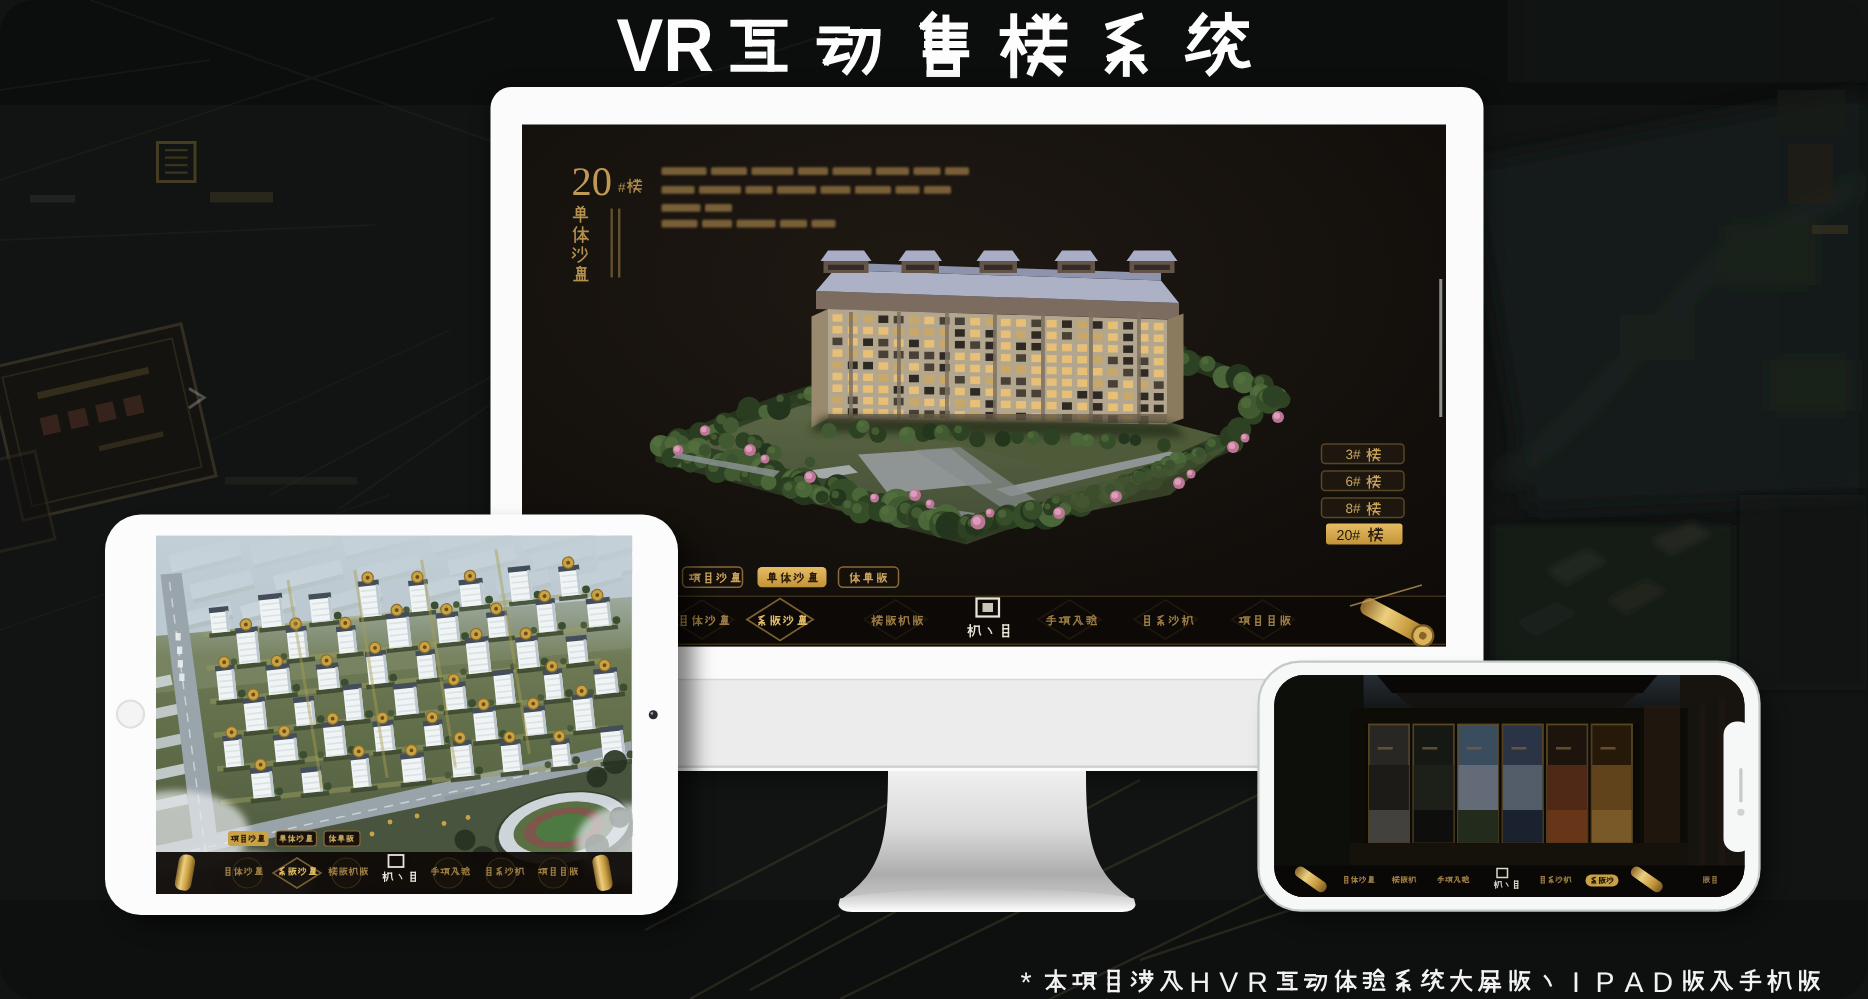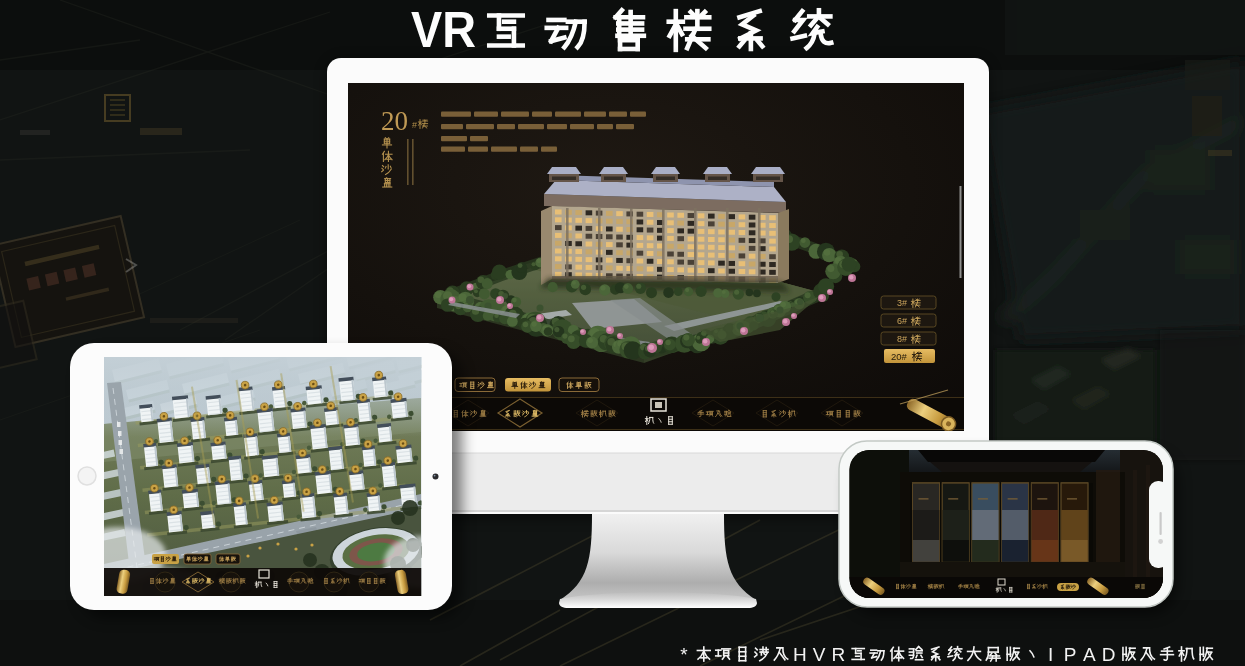--- a/index.html
+++ b/index.html
@@ -1,15 +1,15 @@
 <!DOCTYPE html>
 <html><head><meta charset="utf-8">
 <style>
 html,body{margin:0;padding:0;background:#111413;}
-#wrap{position:relative;width:1245px;height:666px;overflow:hidden;font-family:"Liberation Sans", sans-serif;}
+#wrap{position:relative;width:1245px;height:666px;overflow:hidden;font-family:"Liberation Sans", sans-serif;border-radius:23px;}
 </style></head>
 <body>
 <div id="wrap">
 <svg width="1245" height="666" viewBox="0 0 1245 666">
 <defs>
 <linearGradient id="standG" x1="0" y1="0" x2="0" y2="1">
  <stop offset="0" stop-color="#f0f0f0"></stop>
           <stop offset="0.45" stop-color="#d9d9d9"></stop>
  <stop offset="0.8" stop-color="#adadad"></stop>
           <stop offset="1" stop-color="#c6c6c6"></stop>

